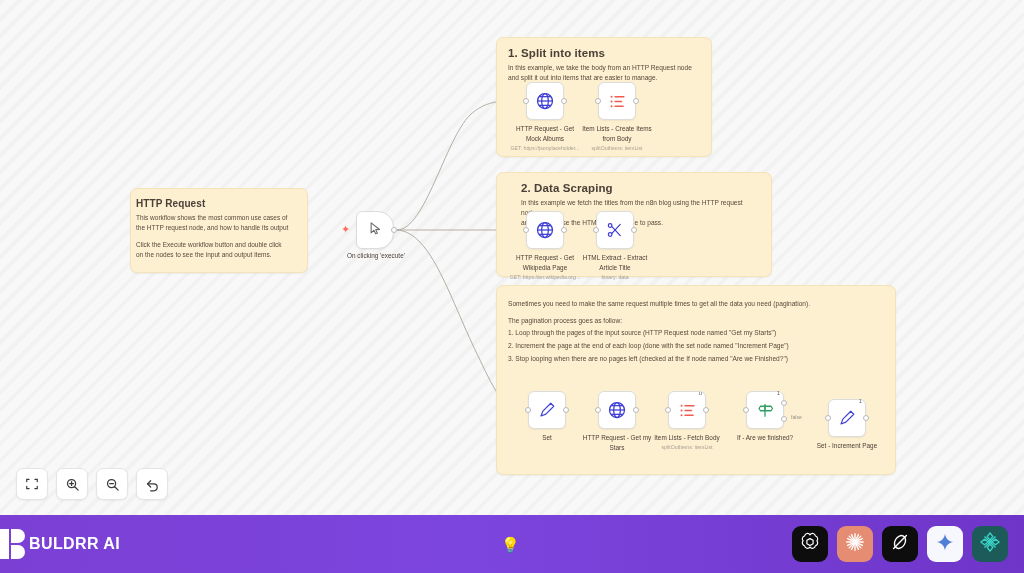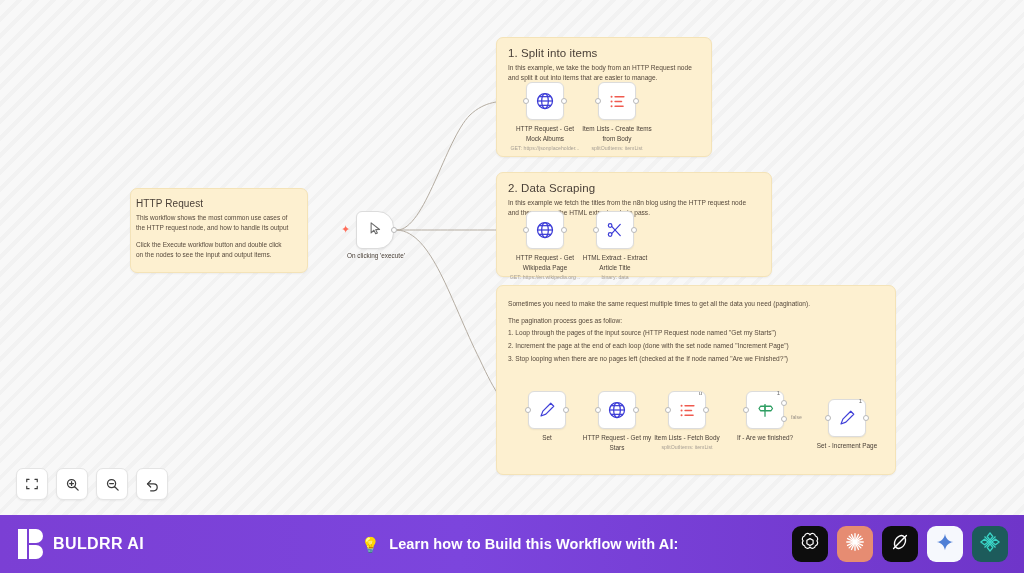--- a/index.html
+++ b/index.html
@@ -44,21 +44,21 @@
   
   .sticky {
     position: absolute;
     background: #fdf0d0;
     border: 1px solid #f4e3b8;
     border-radius: 7px;
     box-shadow: 0 1px 2px rgba(0,0,0,.05);
   }
   .sticky-title {
     font-size: 11.5px;
-    font-weight: normal;
+    font-weight: bold;
     color: #4a4038;
     letter-spacing: .1px;
   }
   .sticky-body {
     font-size: 6.6px;
     line-height: 1.55;
     color: #56493c;
     margin-top: 4px;
   }
   .sticky-body p { margin: 0; }
@@ -66,21 +66,21 @@
 
   #note-http {
     left: 130px; top: 188px;
     width: 178px; height: 85px;
     padding: 9px 5px;
   }
   #note-http .sticky-title { font-size: 10px; }
   #note-http .sticky-body { font-size: 6.5px; }
 
   #note-split  { left: 496px; top: 37px;  width: 216px; height: 120px; padding: 9px 11px; }
-  #note-scrape { left: 496px; top: 172px; width: 276px; height: 105px; padding: 9px 11px; }
+  #note-scrape { left: 496px; top: 172px; width: 276px; height: 105px; padding: 9px 24px; }
   #note-pag    { left: 496px; top: 285px; width: 400px; height: 190px; padding: 9px 11px; }
 
   .pag-list { margin-top: 2px; }
   .pag-list p { margin-bottom: 2.5px; }
 
   
   .node {
     position: absolute;
     width: 38px; height: 38px;
     background: #ffffff;
@@ -194,22 +194,21 @@
     left: 0; top: 515px;
     width: 1024px; height: 58px;
     background: linear-gradient(90deg, #7b3fd4 0%, #7c45dd 45%, #6f35c9 100%);
     display: flex;
     align-items: center;
     overflow: hidden;
   }
   #brand {
     display: flex;
     align-items: center;
-    gap: 9px;
-    margin-left: 18px;
+    gap: 3px;
     width: 230px;
   }
   #brand-mark {
     width: 26px; height: 30px;
     position: relative;
     flex: none;
   }
   #brand-name {
     color: #ffffff;
     font-size: 16px;
@@ -539,21 +538,20 @@
           <rect x="0" y="0" width="9" height="30" fill="#ffffff"></rect>
           <path d="M11 0 H18 a7 7 0 0 1 0 14 H11 Z" fill="#ffffff"></path>
           <path d="M11 16 H18 a7 7 0 0 1 0 14 H11 Z" fill="#ffffff"></path>
         </svg>
       </div>
       <div id="brand-name">BULDRR AI</div>
     </div>
 
     <div id="banner-center">
       <span id="bulb-icon">💡</span>
-      <span id="banner-text">Learn how to Build this Workflow with AI:</span>
     </div>
 
     <div id="ai-badges">
 
       <div class="ai-badge" style="background:#0d0d0d;">
         <span>
           <svg width="22" height="22" viewBox="0 0 24 24" fill="none" stroke="#ffffff" stroke-width="1.3" stroke-linejoin="round">
             <path d="M12 4.2 a3.2 3.2 0 0 1 5.9 1.3 a3.2 3.2 0 0 1 1.6 5.3 a3.2 3.2 0 0 1 -1.6 5.3 a3.2 3.2 0 0 1 -5.9 1.3 a3.2 3.2 0 0 1 -5.9 -1.3 a3.2 3.2 0 0 1 -1.6 -5.3 a3.2 3.2 0 0 1 1.6 -5.3 A3.2 3.2 0 0 1 12 4.2 Z"></path>
             <path d="M12 8.3 L15.4 10.2 L15.4 14 L12 15.9 L8.6 14 L8.6 10.2 Z"></path>
           </svg>

